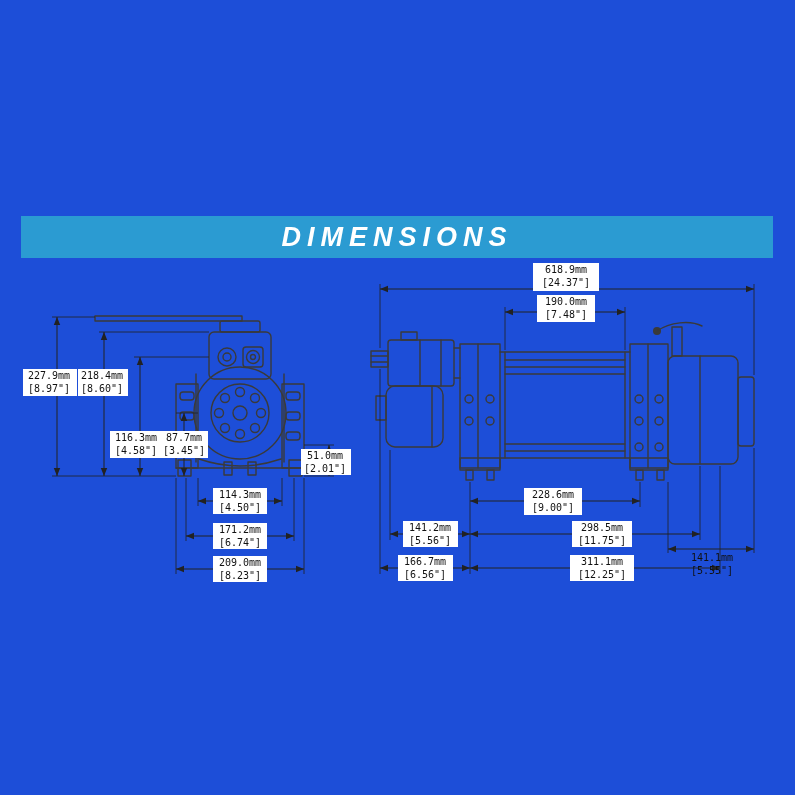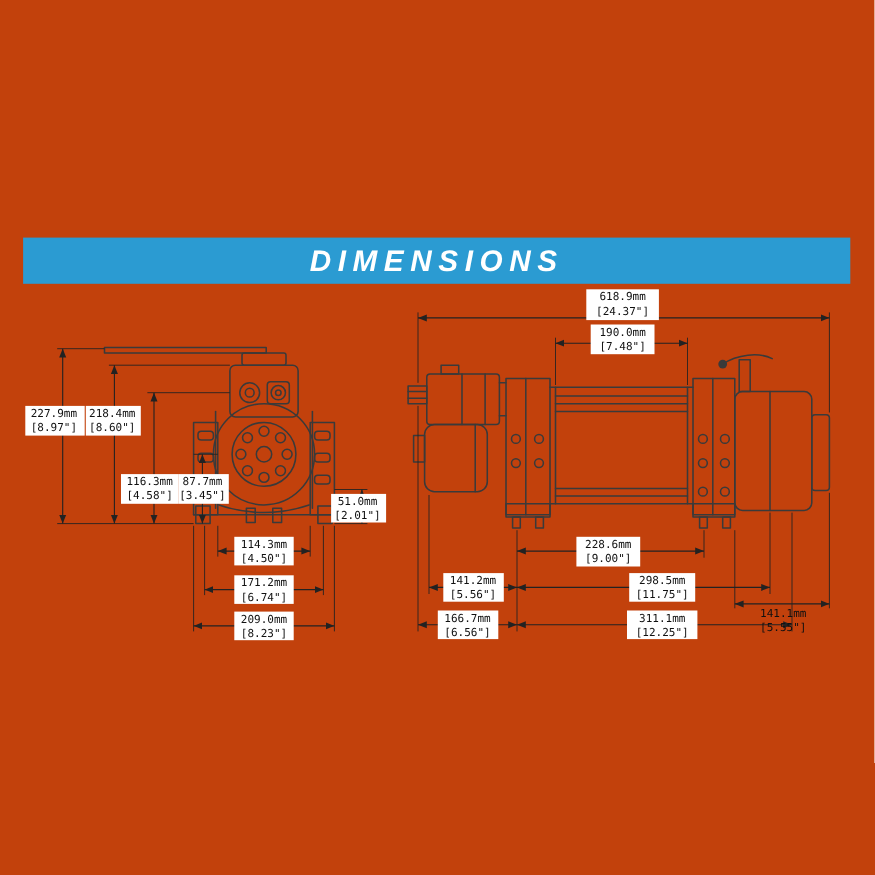--- a/index.html
+++ b/index.html
@@ -1,17 +1,17 @@
 <!DOCTYPE html>
 <html><head>
 <meta charset="utf-8">
 <style>
   html,body { margin:0; padding:0; background:#fff; }
   .stage {
-    position:relative; width:795px; height:795px; background:#c2410c;
+    position:relative; width:795px; height:795px; background:#1d4ed8;
     font-family:"Liberation Sans", sans-serif; overflow:hidden;
   }
   .banner {
     position:absolute; left:21px; top:216px; width:752px; height:42px;
     background:#2B9BD2; display:flex; align-items:center; justify-content:center;
   }
   .banner-text {
     color:#ffffff; font-weight:bold; font-style:italic;
     font-size:27px; letter-spacing:6px;
     font-family:"Liberation Sans", sans-serif;

